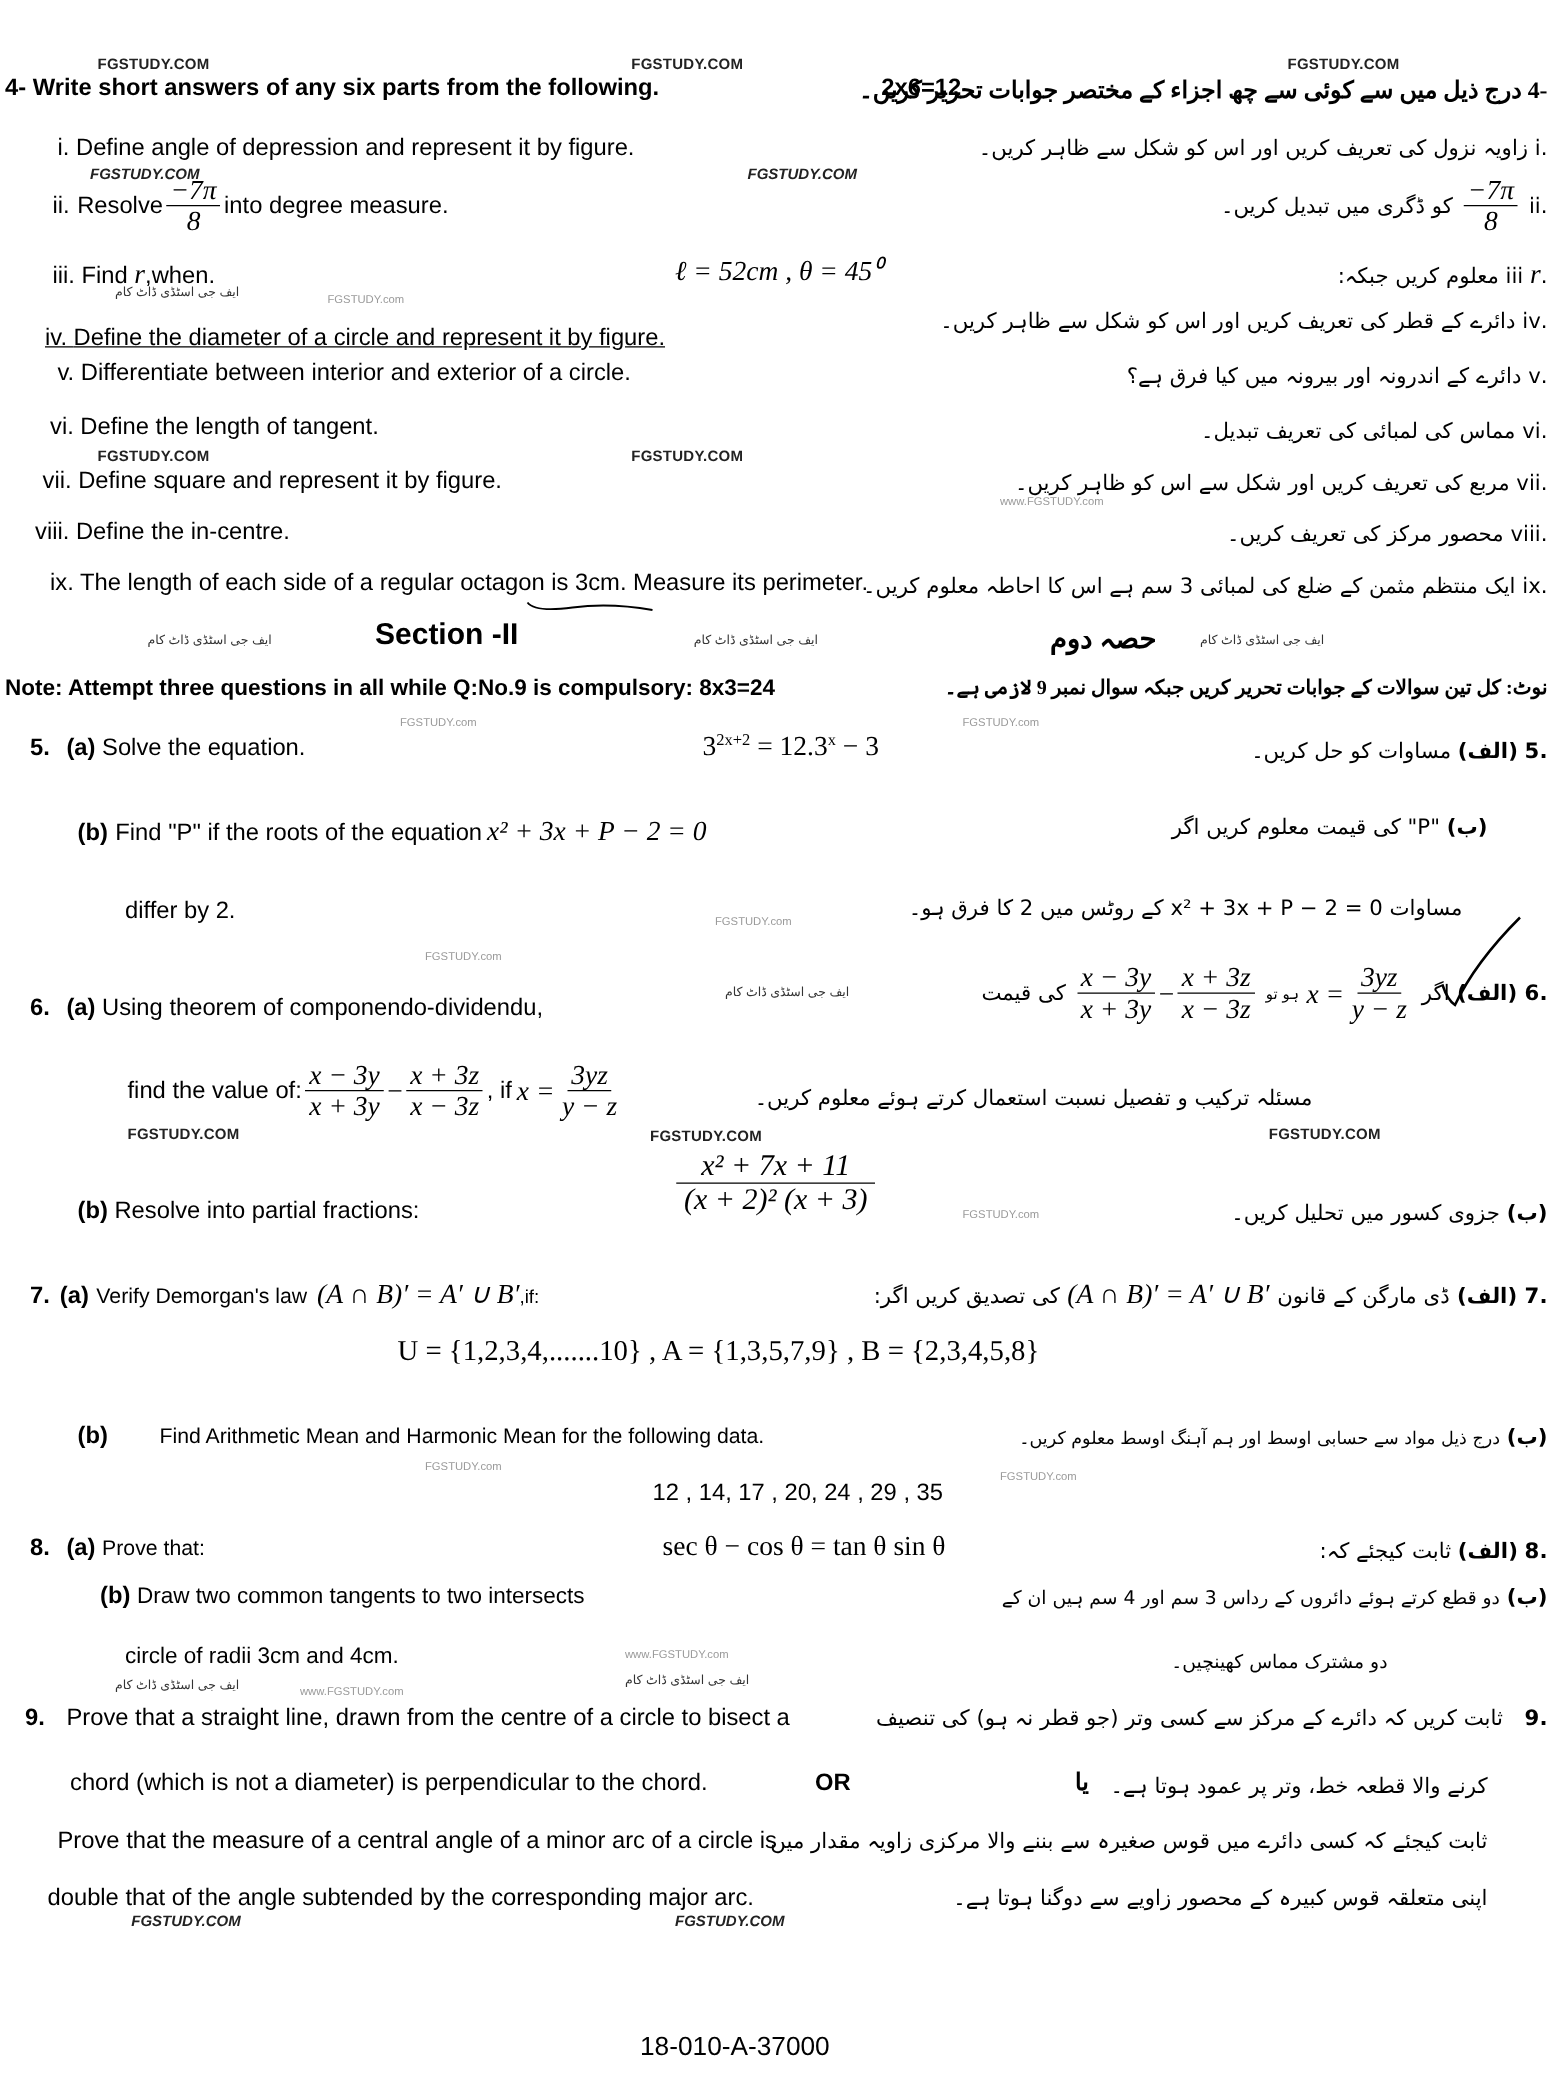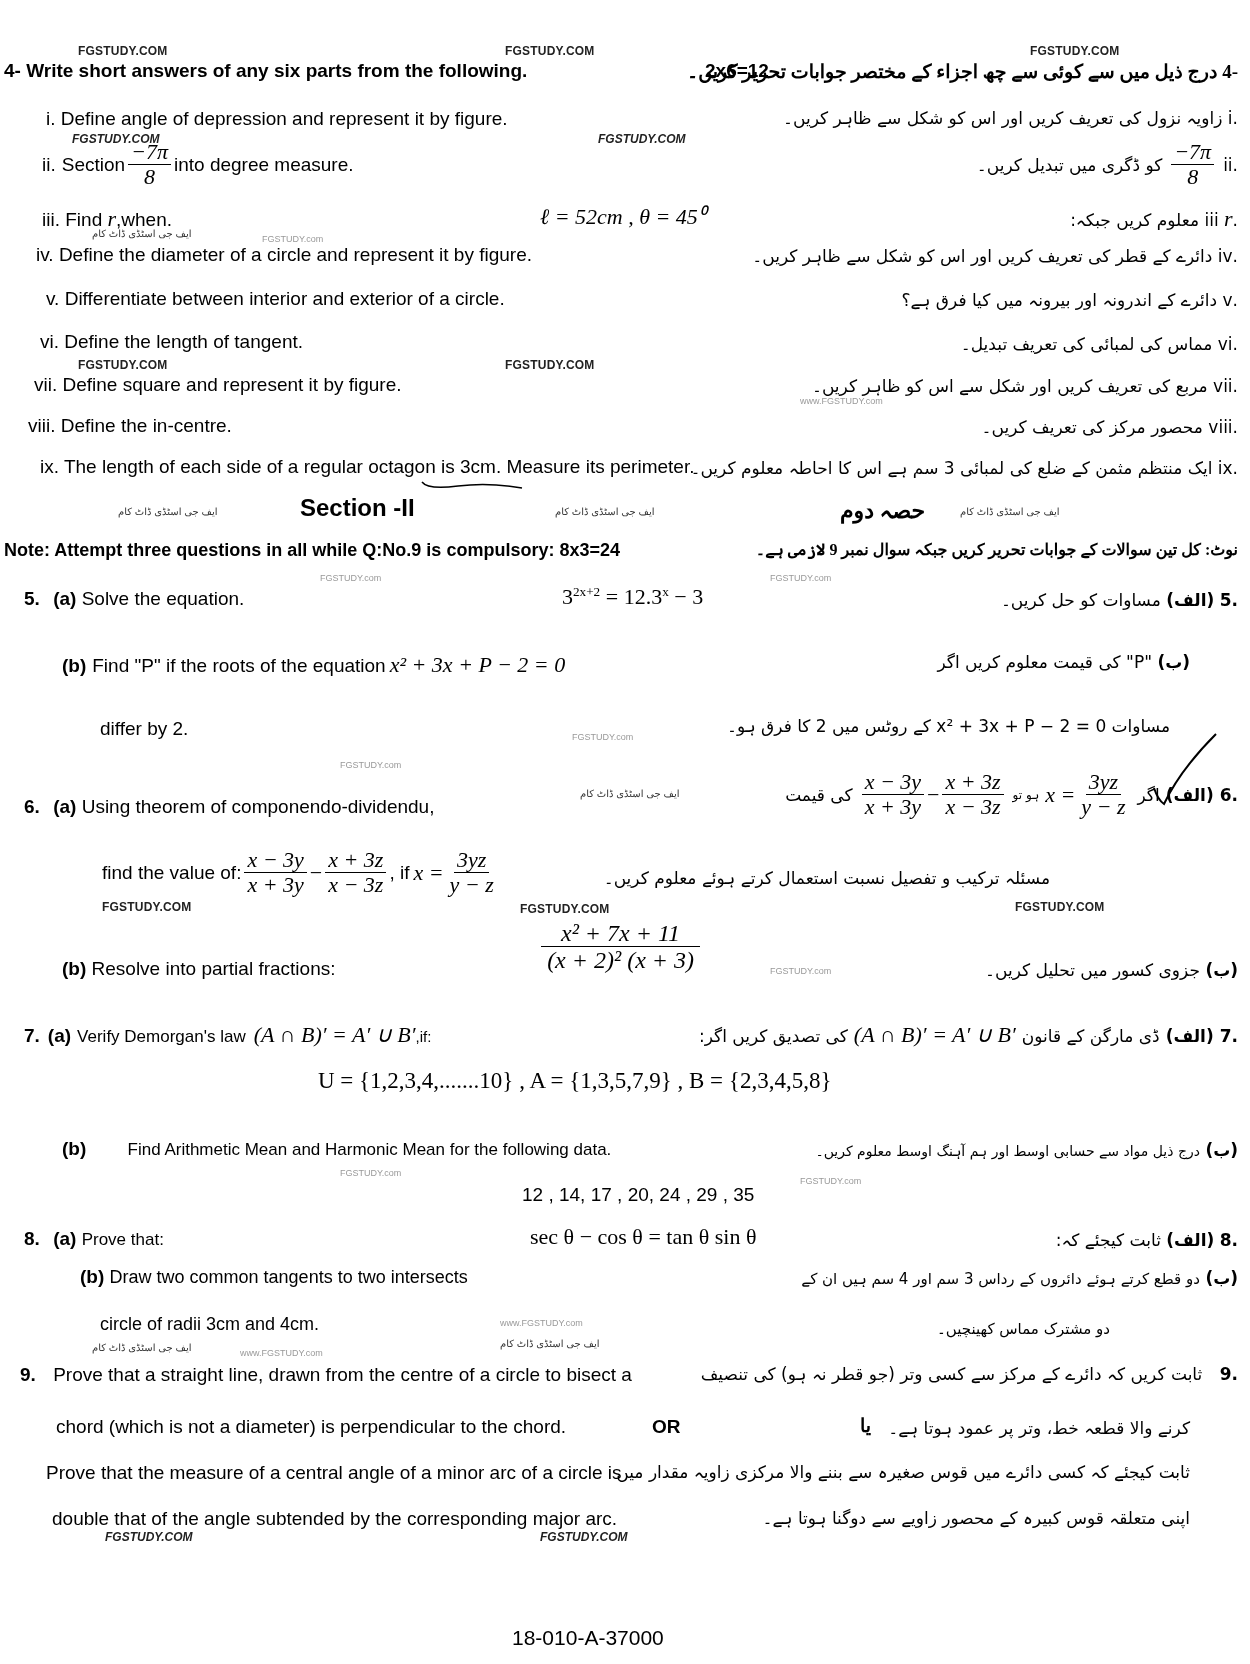--- a/index.html
+++ b/index.html
@@ -47,21 +47,21 @@
 </div>
 <div class="abs wm-i" style="left:72px;top:132px;">FGSTUDY.COM</div>
 <div class="abs wm-i" style="left:598px;top:132px;">FGSTUDY.COM</div>
 <div class="abs ur" style="right:12px;top:108px;">
   <span>.i</span>
   <span>زاویہ نزول کی تعریف کریں اور اس کو شکل سے ظاہر کریں۔</span>
 </div>
 
 <div class="abs en" style="left:42px;top:140px;display:flex;align-items:center;">
   <span style="margin-right:6px;">ii.</span>
-  <span>Section</span>
+  <span>Resolve</span>
   <span class="frac math">
     <span class="n">−7π</span>
     <span class="d">8</span>
   </span>
   <span>into degree measure.</span>
 </div>
 <div class="abs ur" style="right:12px;top:140px;display:flex;align-items:center;gap:6px;">
   <span>.ii</span>
   <span class="frac math" style="direction:ltr;">
     <span class="n">−7π</span>
@@ -77,21 +77,21 @@
 </div>
 <div class="abs math" style="left:540px;top:200px;">ℓ = 52cm  ,  θ = 45⁰</div>
 <div class="abs wm-urdu" style="left:92px;top:228px;">ایف جی اسٹڈی ڈاٹ کام</div>
 <div class="abs wm-faint" style="left:262px;top:234px;">FGSTUDY.com</div>
 <div class="abs ur" style="right:12px;top:206px;">
   <span>.iii</span>
   <span class="math">r</span>
   <span>معلوم کریں جبکہ:</span>
 </div>
 
-<div class="abs en" style="left:36px;top:244px;">
+<div class="abs en" style="left:36px;top:260px;text-decoration:underline;">
   <span>iv.</span>
   <span>Define the diameter of a circle and represent it by figure.</span>
 </div>
 <div class="abs ur" style="right:12px;top:246px;">
   <span>.iv</span>
   <span>دائرے کے قطر کی تعریف کریں اور اس کو شکل سے ظاہر کریں۔</span>
 </div>
 
 <div class="abs en" style="left:46px;top:288px;">
   <span>v.</span>
@@ -314,21 +314,21 @@
 <div class="abs wm-faint" style="left:500px;top:1318px;">www.FGSTUDY.com</div>
 <div class="abs wm-urdu" style="left:500px;top:1338px;">ایف جی اسٹڈی ڈاٹ کام</div>
 
 <div class="abs en" style="left:20px;top:1364px;">
   <span class="b">9.</span>
   <span style="margin-left:12px;">Prove that a straight line, drawn from the centre of a circle to bisect a</span>
 </div>
 <div class="abs en" style="left:56px;top:1416px;">chord (which is not a diameter) is perpendicular to the chord.</div>
 <div class="abs en b" style="left:652px;top:1416px;">OR</div>
 <div class="abs en" style="left:46px;top:1462px;">Prove that the measure of a central angle of a minor arc of a circle is</div>
-<div class="abs en" style="left:52px;top:1508px;">double that of the angle subtended by the corresponding major arc.</div>
+<div class="abs en" style="left:38px;top:1508px;">double that of the angle subtended by the corresponding major arc.</div>
 <div class="abs wm-i" style="left:105px;top:1530px;">FGSTUDY.COM</div>
 <div class="abs wm-i" style="left:540px;top:1530px;">FGSTUDY.COM</div>
 
 <div class="abs ur" style="right:12px;top:1364px;">
   <span class="b">.9</span>
   <span style="margin-right:12px;">ثابت کریں کہ دائرے کے مرکز سے کسی وتر (جو قطر نہ ہو) کی تنصیف</span>
 </div>
 <div class="abs ur" style="right:60px;top:1418px;">کرنے والا قطعہ خط، وتر پر عمود ہوتا ہے۔</div>
 <div class="abs ur-b" style="left:860px;top:1414px;">یا</div>
 <div class="abs ur" style="right:60px;top:1462px;">ثابت کیجئے کہ کسی دائرے میں قوس صغیرہ سے بننے والا مرکزی زاویہ مقدار میں</div>

